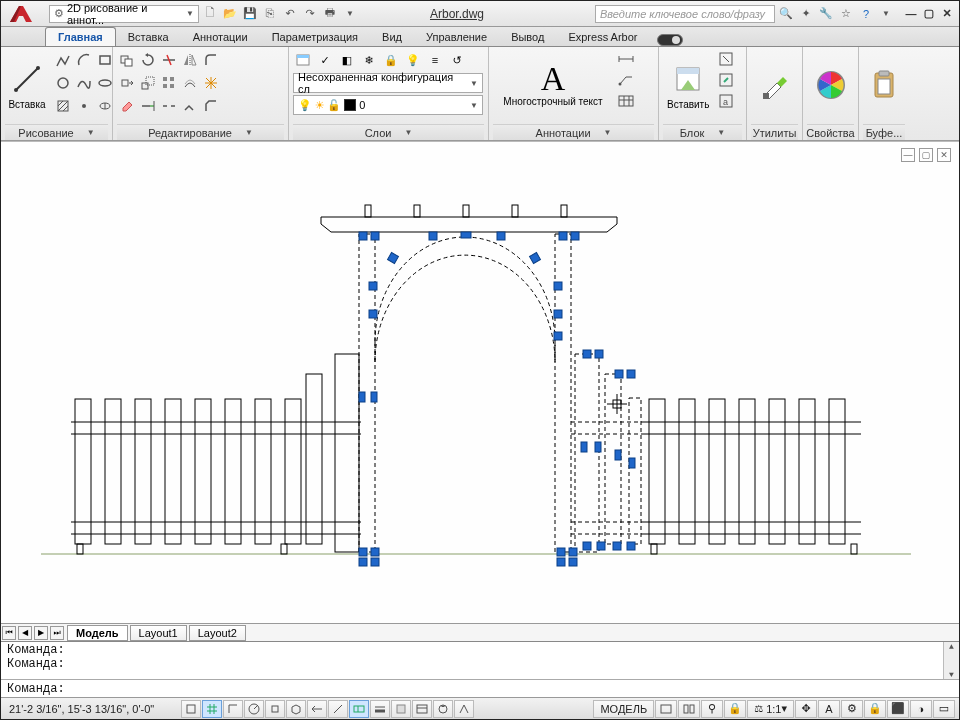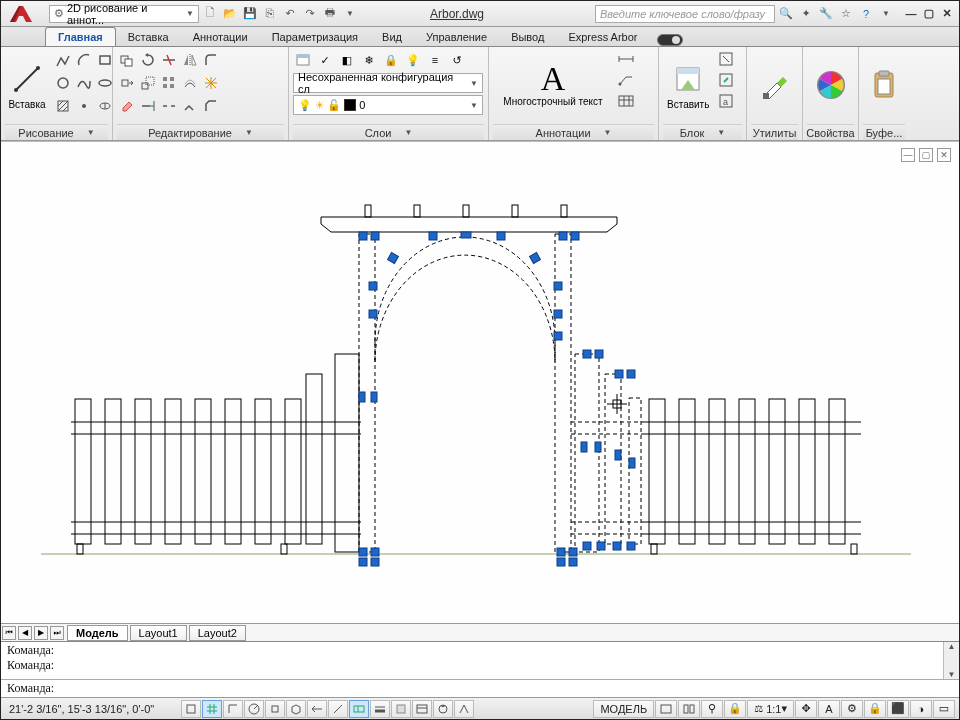--- a/index.html
+++ b/index.html
@@ -48,21 +48,21 @@
   .view-controls { position:absolute; top:6px; right:8px; display:flex; gap:4px; color:#666; }
   .view-controls span { width:14px; height:14px; border:1px solid #999; display:flex;align-items:center;justify-content:center; font-size:9px; cursor:pointer;}
 
   
   .sheet-tabs { height:18px; background:#f5f5f5; display:flex; align-items:center; border-top:1px solid #999; font-size:11px; }
   .sheet-tabs .nav { width:14px; height:14px; display:flex; align-items:center; justify-content:center; border:1px solid #999; margin:0 1px; cursor:pointer; font-size:8px; }
   .sheet-tab { padding:1px 8px; border:1px solid #999; background:linear-gradient(#fff,#eee); margin-left:2px; cursor:pointer; }
   .sheet-tab.active { background:#fff; font-weight:bold; }
 
   
-  .cmd-area { height:56px; background:#fff; border-top:1px solid #888; display:flex; flex-direction:column; font-family: Liberation Serif, serif; font-size:12px; color:#111; position:relative; }
+  .cmd-area { height:56px; background:#fff; border-top:1px solid #888; display:flex; flex-direction:column; font-family: Liberation Mono, monospace; font-size:12px; color:#111; position:relative; }
   .cmd-hist { flex:1; padding:1px 6px; overflow:hidden; }
   .cmd-line { height:18px; border-top:1px solid #aaa; padding:0 6px; display:flex; align-items:center; }
   .cmd-scroll { position:absolute; right:0; top:0; bottom:18px; width:16px; background:#eee; border-left:1px solid #bbb; display:flex; flex-direction:column; align-items:center; justify-content:space-between; }
   .cmd-scroll span { font-size:8px; color:#555;}
 
   
   .statusbar { height:22px; background: linear-gradient(#f2f2f2,#dedede); border-top:1px solid #999; display:flex; align-items:center; font-size:11px; color:#222; }
   .statusbar .coords { padding:0 8px; min-width:180px; }
   .sb-icons { display:flex; gap:1px; }
   .sb-icons .sbi { width:20px; height:18px; display:flex; align-items:center; justify-content:center; border:1px solid #bbb; background:linear-gradient(#fafafa,#e8e8e8); cursor:pointer; }

